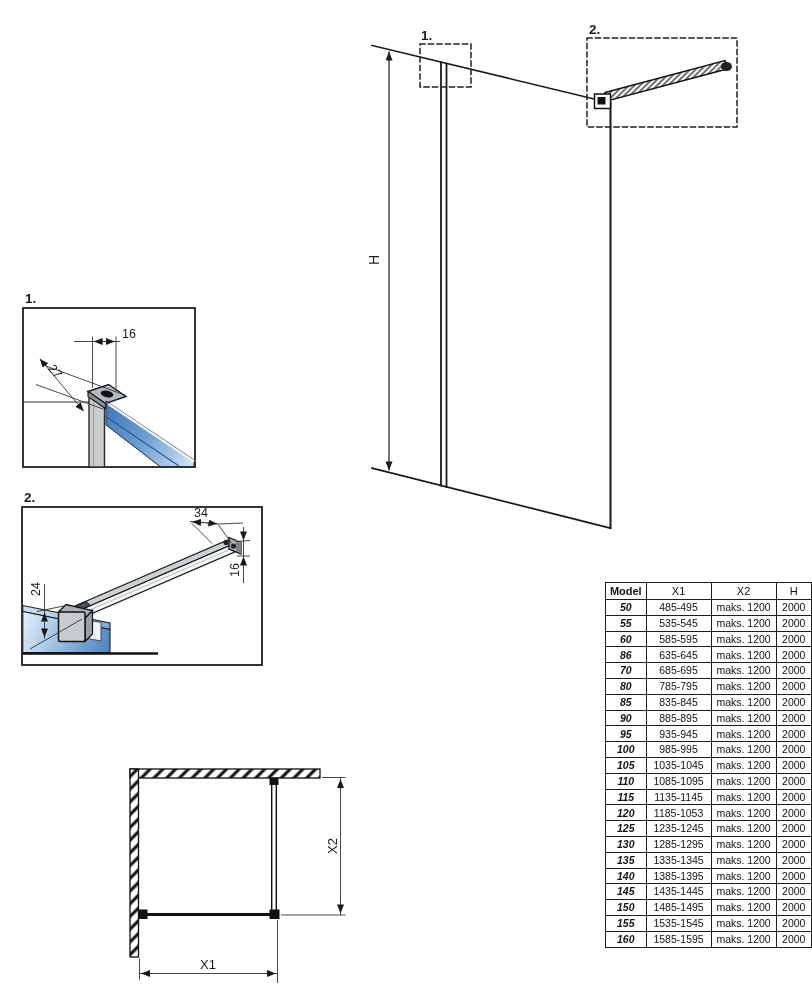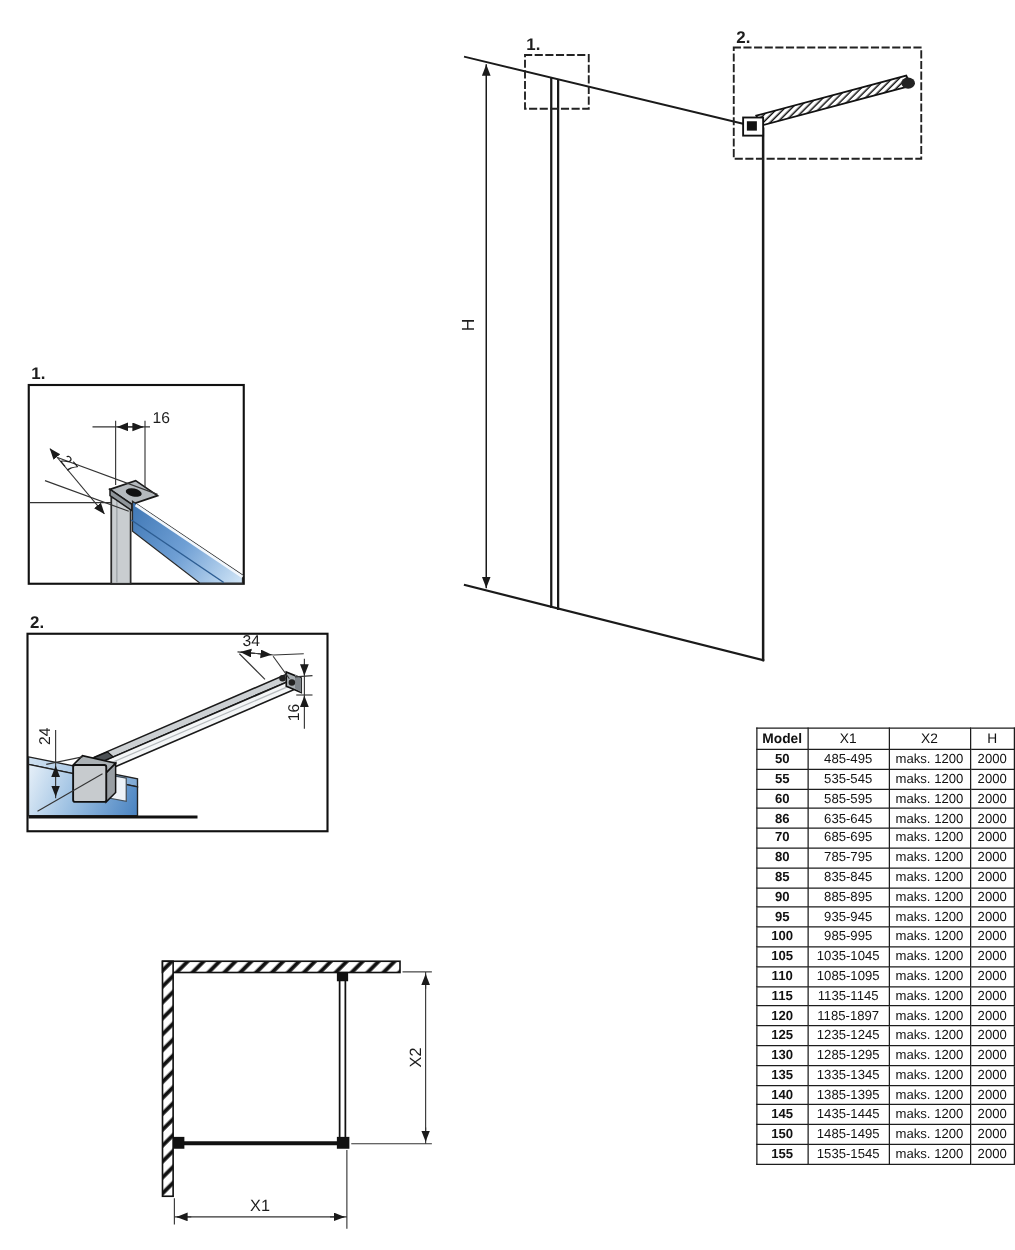--- a/index.html
+++ b/index.html
@@ -17,21 +17,21 @@
     border-collapse:collapse; table-layout:fixed;
     font-family:"Liberation Sans", sans-serif; font-size:10.5px; color:#111;
     background:#fff;
   }
   table.size-table th, table.size-table td {
     border:1.6px solid #1d1d1d; text-align:center; vertical-align:middle;
     padding:0; height:14.8px; line-height:1;
   }
   table.size-table th { font-size:11px; font-weight:normal; height:16px; }
   table.size-table th.th-model { font-weight:bold; }
-  table.size-table td.model-col { font-weight:bold; }
+  table.size-table td.model-col { font-weight:bold; font-style:italic; }
 </style>
 </head>
 <body>
 
 <div class="canvas">
 
   <svg class="drawing-svg" width="812" height="1000" viewBox="0 0 812 1000" xmlns="http://www.w3.org/2000/svg">
     <defs>
       <marker id="arr" markerWidth="10" markerHeight="8" refX="8.6" refY="3.5" orient="auto-start-reverse" markerUnits="userSpaceOnUse">
         <path d="M0,0 L9,3.5 L0,7 Z" fill="#1a1a1a"></path>
@@ -275,21 +275,21 @@
             <td>2000</td>
           </tr>
           <tr>
             <td class="model-col">115</td>
             <td>1135-1145</td>
             <td>maks. 1200</td>
             <td>2000</td>
           </tr>
           <tr>
             <td class="model-col">120</td>
-            <td>1185-1897</td>
+            <td>1185-1053</td>
             <td>maks. 1200</td>
             <td>2000</td>
           </tr>
           <tr>
             <td class="model-col">125</td>
             <td>1235-1245</td>
             <td>maks. 1200</td>
             <td>2000</td>
           </tr>
           <tr>
@@ -318,20 +318,26 @@
           </tr>
           <tr>
             <td class="model-col">150</td>
             <td>1485-1495</td>
             <td>maks. 1200</td>
             <td>2000</td>
           </tr>
           <tr>
             <td class="model-col">155</td>
             <td>1535-1545</td>
+            <td>maks. 1200</td>
+            <td>2000</td>
+          </tr>
+          <tr>
+            <td class="model-col">160</td>
+            <td>1585-1595</td>
             <td>maks. 1200</td>
             <td>2000</td>
           </tr>
         </tbody>
     </table>
   </div>
 
 </div>
 
 </body></html>

